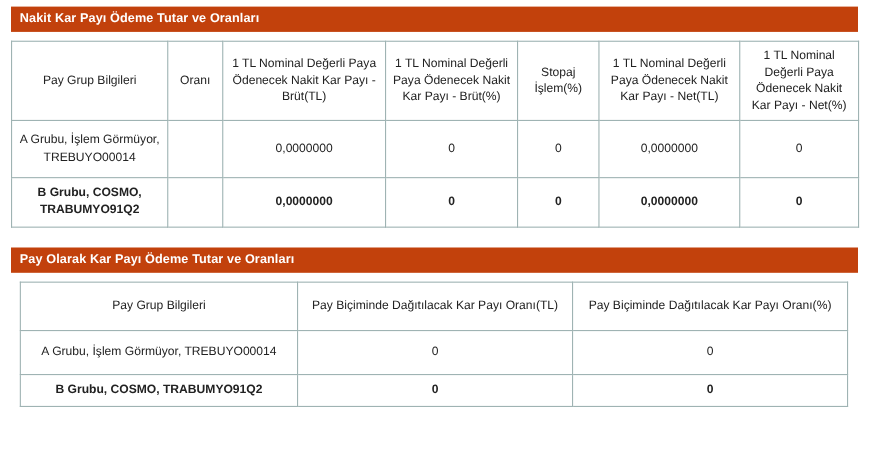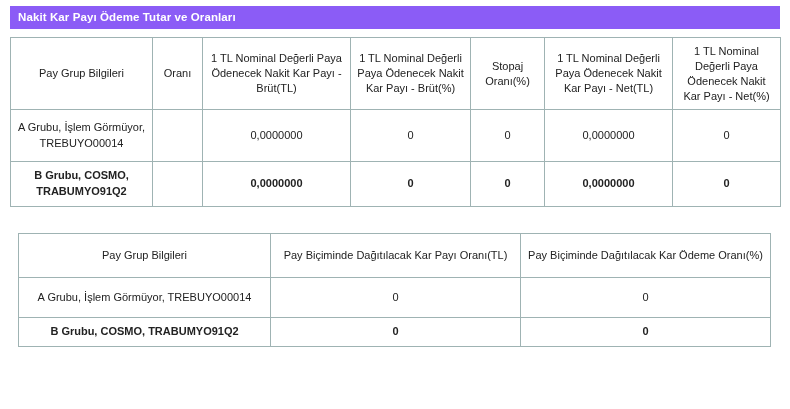--- a/index.html
+++ b/index.html
@@ -16,21 +16,21 @@
     overflow: hidden;
   }
   .page {
     width: 790px;
     height: 409px;
     position: relative;
     box-sizing: border-box;
     padding: 6px 10px 0 10px;
   }
   .section-header {
-    background: #8b5cf6;
+    background: #c2410c;
     color: #ffffff;
     font-weight: bold;
     font-size: 11.5px;
     padding: 5px 8px 6px 8px;
     box-sizing: border-box;
     width: 770px;
     letter-spacing: 0.1px;
   }
   .spacer-sm { height: 8px; }
   .spacer-lg { height: 18px; }
@@ -106,21 +106,21 @@
         <col class="c4">
         <col class="c5">
         <col class="c6">
     </colgroup>
     <thead>
       <tr>
         <th>Pay Grup Bilgileri</th>
         <th>Oranı</th>
         <th>1 TL Nominal Değerli Paya Ödenecek Nakit Kar Payı - Brüt(TL)</th>
         <th>1 TL Nominal Değerli Paya Ödenecek Nakit Kar Payı - Brüt(%)</th>
-        <th>Stopaj Oranı(%)</th>
+        <th>Stopaj İşlem(%)</th>
         <th>1 TL Nominal Değerli Paya Ödenecek Nakit Kar Payı - Net(TL)</th>
         <th>1 TL Nominal Değerli Paya Ödenecek Nakit Kar Payı - Net(%)</th>
       </tr>
     </thead>
     <tbody>
       <tr class="r1">
         <td class="label-cell">A Grubu, İşlem Görmüyor, TREBUYO00014</td>
         <td></td>
         <td>0,0000000</td>
         <td>0</td>
@@ -135,35 +135,36 @@
         <td>0</td>
         <td>0</td>
         <td>0,0000000</td>
         <td>0</td>
       </tr>
     </tbody>
   </table>
 
   <div class="spacer-lg"></div>
 
+  <div class="section-header">Pay Olarak Kar Payı Ödeme Tutar ve Oranları</div>
 
   <div class="spacer-sm"></div>
 
   <div id="share-wrap">
     <table class="grid" id="share-table">
       <colgroup>
         <col class="s0">
           <col class="s1">
           <col class="s2">
       </colgroup>
       <thead>
         <tr>
           <th>Pay Grup Bilgileri</th>
           <th>Pay Biçiminde Dağıtılacak Kar Payı Oranı(TL)</th>
-          <th>Pay Biçiminde Dağıtılacak Kar Ödeme Oranı(%)</th>
+          <th>Pay Biçiminde Dağıtılacak Kar Payı Oranı(%)</th>
         </tr>
       </thead>
       <tbody>
         <tr class="sr1">
           <td class="label-cell">A Grubu, İşlem Görmüyor, TREBUYO00014</td>
           <td>0</td>
           <td>0</td>
         </tr>
         <tr class="sr2 bold-row">
           <td class="label-cell">B Grubu, COSMO, TRABUMYO91Q2</td>

